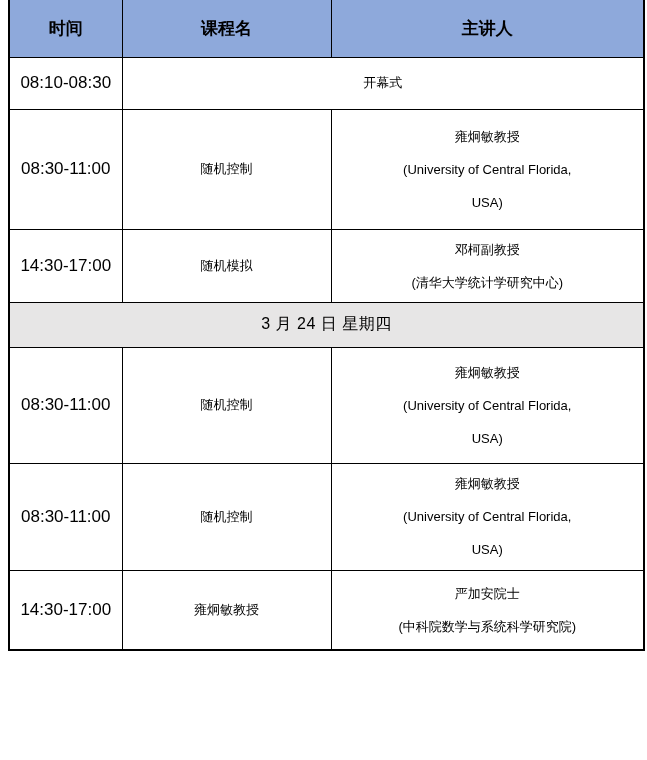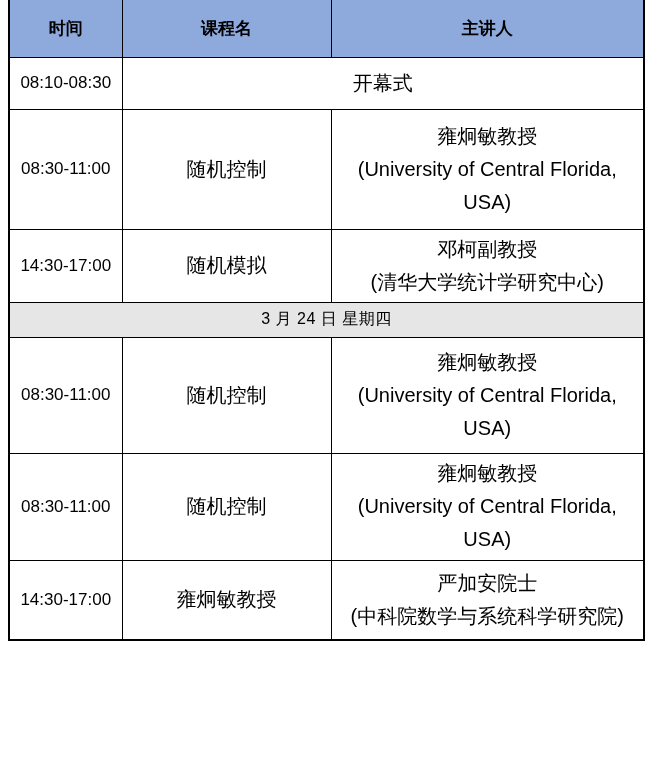--- a/index.html
+++ b/index.html
@@ -24,21 +24,21 @@
     margin-left: 8px;
     width: 635px;
     border: 2px solid var(--border);
     border-top: 0;
   }
   th, td {
     border: 1.5px solid var(--border);
     text-align: center;
     vertical-align: middle;
     padding: 0 4px;
-    font-size: 20px;
+    font-size: 13px;
     overflow: hidden;
   }
   th {
     background: var(--header-bg);
     font-size: 17px;
     font-weight: bold;
     border-top: 0;
     border-bottom: 0;
   }
   tr.date-row td {
@@ -85,21 +85,21 @@
 
   <tr style="height:73px">
     <td class="time-cell">14:30-17:00</td>
     <td class="course-cell">随机模拟</td>
     <td class="speaker-cell">
       <div>邓柯副教授</div>
       <div>(清华大学统计学研究中心)</div>
     </td>
   </tr>
 
-  <tr class="date-row" style="height:35px">
+  <tr class="date-row" style="height:45px">
     <td colspan="3">3 月 24 日 星期四</td>
   </tr>
 
   <tr style="height:116px">
     <td class="time-cell">08:30-11:00</td>
     <td class="course-cell">随机控制</td>
     <td class="speaker-cell">
       <div>雍炯敏教授</div>
       <div>(University of Central Florida,</div>
       <div>USA)</div>

